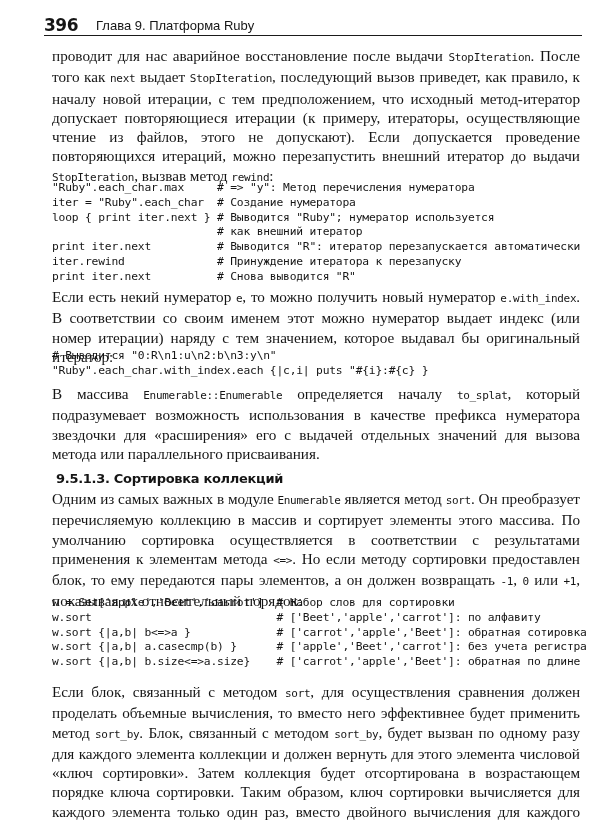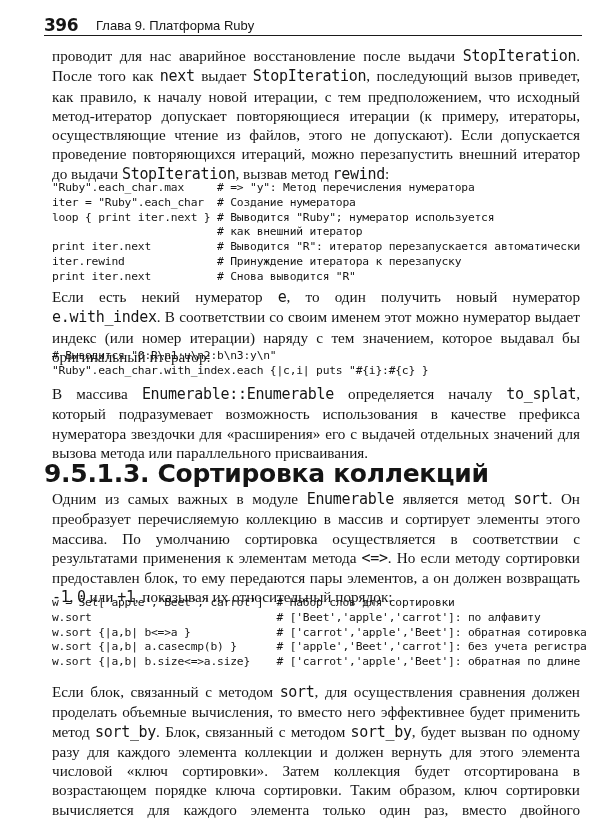--- a/index.html
+++ b/index.html
@@ -3,44 +3,44 @@
 <meta charset="utf-8">
 <style>
   html, body { margin: 0; padding: 0; background: #ffffff; }
   body { width: 600px; height: 827px; position: relative; overflow: hidden; color: #151515; }
   .page { position: absolute; left: 0; top: 0; width: 600px; height: 747px; }
   .header { position: absolute; left: 44px; top: 16px; width: 538px; height: 19px; border-bottom: 1.5px solid #1a1a1a; }
   .page-num { position: absolute; left: 0; top: -1px; font-family: "DejaVu Sans", sans-serif; font-weight: bold; font-size: 17px; letter-spacing: -0.5px; }
   .chapter { position: absolute; left: 52px; top: 2px; font-family: "Liberation Sans", sans-serif; font-size: 13px; }
   .content { position: absolute; left: 52px; top: 46px; width: 528px; }
   p.body { margin: 0; font-family: "Liberation Serif", serif; font-size: 15.2px; line-height: 19.3px; text-align: justify; }
-  p.body .c { font-family: "DejaVu Sans Mono", monospace; font-size: 15px; letter-spacing: -0.3px; }
+  p.body .c { font-family: "DejaVu Sans Mono", monospace; font-size: 11px; letter-spacing: -0.3px; }
   pre.code { margin: 0; font-family: "DejaVu Sans Mono", monospace; font-size: 11.3px; line-height: 14.8px; letter-spacing: -0.2px; white-space: pre; }
   .code-line { display: block; }
-  h3.section { margin: 0; position: absolute; left: 44px; font-family: "DejaVu Sans", sans-serif; font-weight: bold; font-size: 25px; letter-spacing: -0.3px; }
+  h3.section { margin: 12px; position: absolute; left: 44px; font-family: "DejaVu Sans", sans-serif; font-weight: bold; font-size: 13px; letter-spacing: -0.3px; }
 </style>
 </head>
 <body>
 
 <div class="page">
   <div class="header">
     <span class="page-num">396</span>
     <span class="chapter">Глава 9. Платформа Ruby</span>
   </div>
 
   <div class="content" style="top:46px;">
     <p class="body"><span>проводит для нас аварийное восстановление после выдачи </span><span class="c">StopIteration</span><span>. После того как </span><span class="c">next</span><span> выдает </span><span class="c">StopIteration</span><span>, последующий вызов приведет, как правило, к началу новой итерации, с тем предположением, что исходный метод-итератор допускает повторяющиеся итерации (к примеру, итераторы, осуществляющие чтение из файлов, этого не допускают). Если допускается проведение повторяющихся итераций, можно перезапустить внешний итератор до выдачи </span><span class="c">StopIteration</span><span>, вызвав метод </span><span class="c">rewind</span><span>:</span></p>
   </div>
 
   <div class="content" style="top:181px;">
     <pre class="code"><span class="code-line"><span>"Ruby".each_char.max     </span><span># =&gt; "y": Метод перечисления нумератора</span></span><span class="code-line"><span>iter = "Ruby".each_char  </span><span># Создание нумератора</span></span><span class="code-line"><span>loop { print iter.next } </span><span># Выводится "Ruby"; нумератор используется</span></span><span class="code-line"><span>                         </span><span># как внешний итератор</span></span><span class="code-line"><span>print iter.next          </span><span># Выводится "R": итератор перезапускается автоматически</span></span><span class="code-line"><span>iter.rewind              </span><span># Принуждение итератора к перезапуску</span></span><span class="code-line"><span>print iter.next          </span><span># Снова выводится "R"</span></span></pre>
   </div>
 
   <div class="content" style="top:287px;">
-    <p class="body"><span>Если есть некий нумератор </span><span class="c">e</span><span>, то один получить новый нумератор </span><span class="c">e.with_index</span><span>. В соответствии со своим именем этот можно нумератор выдает индекс (или номер итерации) наряду с тем значением, которое выдавал бы оригинальный итератор:</span></p>
+    <p class="body"><span>Если есть некий нумератор </span><span class="c">e</span><span>, то можно получить новый нумератор </span><span class="c">e.with_index</span><span>. В соответствии со своим именем этот можно нумератор выдает индекс (или номер итерации) наряду с тем значением, которое выдавал бы оригинальный итератор:</span></p>
   </div>
 
   <div class="content" style="top:349px;">
     <pre class="code"><span class="code-line"><span></span><span># Выводится "0:R\n1:u\n2:b\n3:y\n"</span></span><span class="code-line"><span>"Ruby".each_char.with_index.each {|c,i| puts "#{i}:#{c} }</span><span></span></span></pre>
   </div>
 
   <div class="content" style="top:384px;">
     <p class="body"><span>В массива </span><span class="c">Enumerable::Enumerable</span><span> определяется началу </span><span class="c">to_splat</span><span>, который подразумевает возможность использования в качестве префикса нумератора звездочки для «расширения» его с выдачей отдельных значений для вызова метода или параллельного присваивания.</span></p>
   </div>
 

